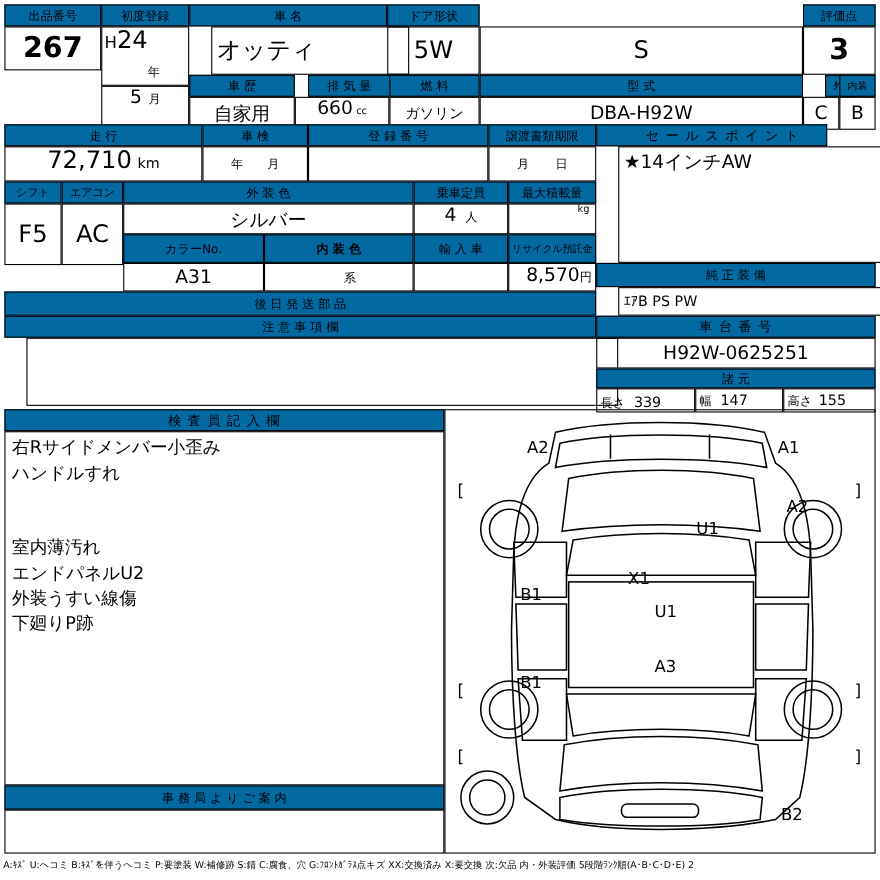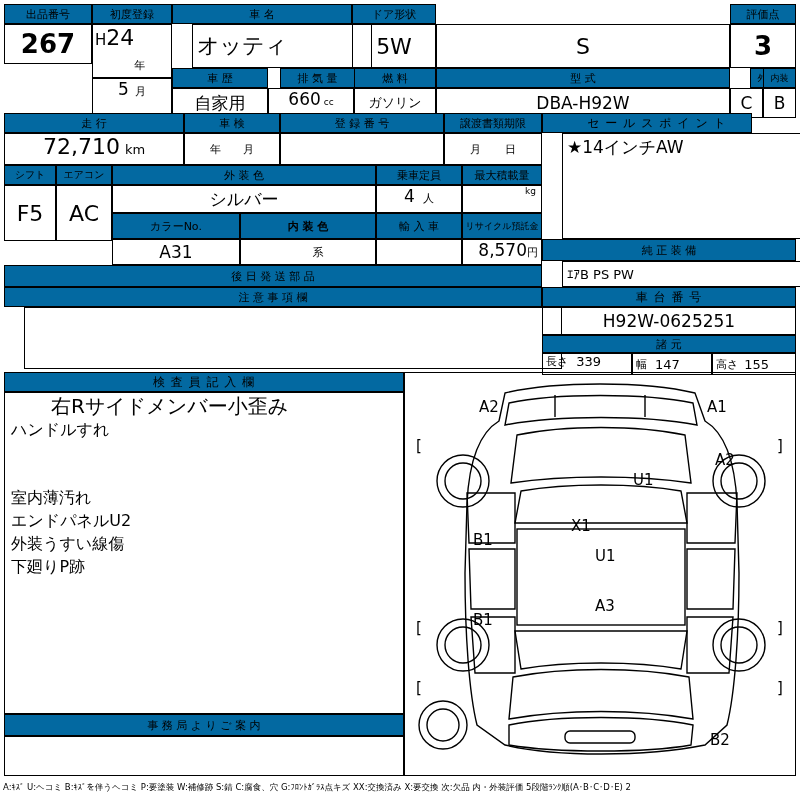--- a/index.html
+++ b/index.html
@@ -265,21 +265,21 @@
       <span class="hdr">車 台 番 号</span>
     </div>
   <div class="bx c" style="left:542px;top:307px;width:254px;height:28px;">
       <span class="mid">H92W-0625251</span>
     </div>
   <div class="bx lbl c t" style="left:542px;top:335px;width:254px;height:18px;">
       <span>諸 元</span>
     </div>
 
   <div class="bx" style="left:542px;top:353px;width:90px;height:22px;">
-    <div style="display:flex;align-items:flex-start;height:100%;padding-left:3px;">
+    <div style="display:flex;align-items:flex-end;height:100%;padding-left:3px;">
       <span class="t">長さ</span>
       <span class="t2" style="padding-left:8px;">339</span>
     </div>
   </div>
   <div class="bx" style="left:632px;top:353px;width:80px;height:22px;">
     <div style="display:flex;align-items:center;height:100%;padding-left:3px;">
       <span class="t">幅</span>
       <span class="t2" style="padding-left:8px;">147</span>
     </div>
   </div>
@@ -288,21 +288,21 @@
       <span class="t">高さ</span>
       <span class="t2" style="padding-left:6px;">155</span>
     </div>
   </div>
 
   <div class="bx lbl c t" style="left:4px;top:372px;width:400px;height:20px;">
       <span class="hdr">検 査 員 記 入 欄</span>
     </div>
   <div class="bx" style="left:4px;top:392px;width:400px;height:322px;padding:2px 6px;">
     <div style="display:flex;flex-direction:column;">
-      <span style="font-size:20px;line-height:23px;margin-left:40px;">右Rサイドメンバー小歪み</span>
+      <span style="font-size:16px;line-height:23px;">右Rサイドメンバー小歪み</span>
       <span style="font-size:16px;line-height:23px;">ハンドルすれ</span>
       <span style="font-size:16px;line-height:23px;margin-top:45px;">室内薄汚れ</span>
       <span style="font-size:16px;line-height:23px;">エンドパネルU2</span>
       <span style="font-size:16px;line-height:23px;">外装うすい線傷</span>
       <span style="font-size:16px;line-height:23px;">下廻りP跡</span>
     </div>
   </div>
   <div class="bx lbl c t" style="left:4px;top:714px;width:400px;height:22px;">
       <span>事 務 局 よ り ご 案 内</span>
     </div>

